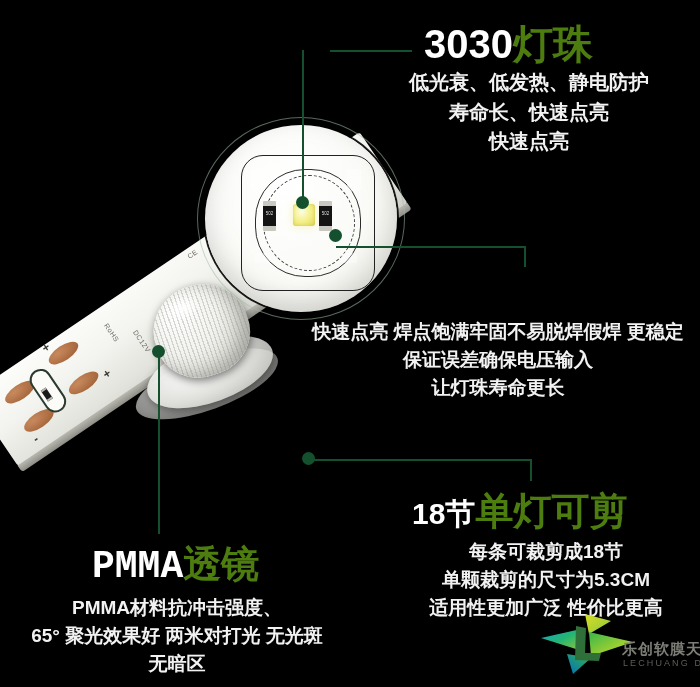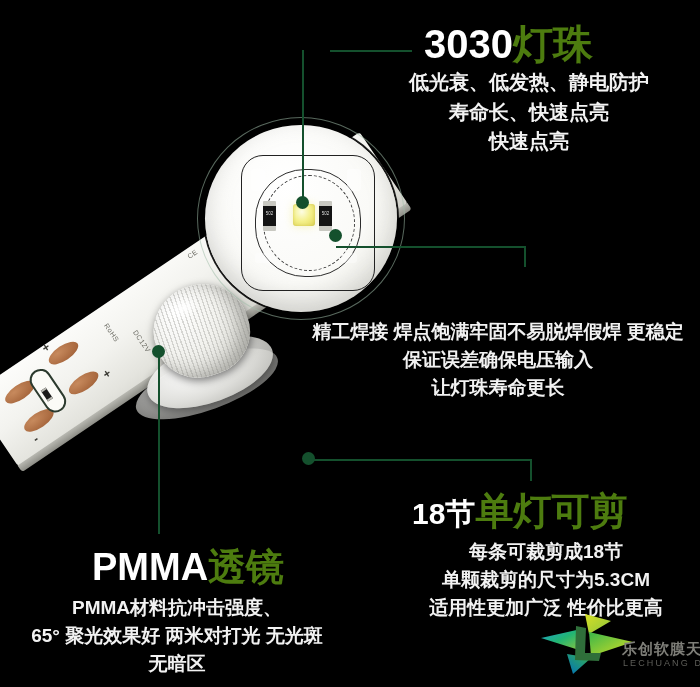--- a/index.html
+++ b/index.html
@@ -275,35 +275,35 @@
     <span class="w">3030</span><span class="g">灯珠</span>
   </div>
   <div class="body ta-c" style="left:388px; top:68px; width:282px; font-size:20px;">
     <div>低光衰、低发热、静电防护</div>
     <div>寿命长、快速点亮</div>
     <div>快速点亮</div>
   </div>
   <div class="body ta-l" style="left:388px; top:68px; width:0; height:0; overflow:hidden;"></div>
 
   <div class="body ta-c" style="left:300px; top:318px; width:396px; font-size:19px;">
-    <div>精工焊接 焊点饱满牢固不易脱焊假焊 更稳定</div>
+    <div>快速点亮 焊点饱满牢固不易脱焊假焊 更稳定</div>
     <div>保证误差确保电压输入</div>
     <div>让灯珠寿命更长</div>
   </div>
 
   <div class="hl" style="left:412px; top:492px; font-size:38px;">
     <span class="w" style="font-size:30px;margin-top:48px;">18节</span><span class="g">单灯可剪</span>
   </div>
   <div class="body ta-c" style="left:396px; top:538px; width:300px; font-size:19px;">
     <div>每条可裁剪成18节</div>
     <div>单颗裁剪的尺寸为5.3CM</div>
     <div>适用性更加广泛 性价比更高</div>
   </div>
 
-  <div class="hl" style="left:92px; top:548px; font-size:38px;">
+  <div class="hl" style="left:92px; top:548px; font-size:38px;font-family:Liberation Mono, monospace;">
     <span class="w">PMMA</span><span class="g">透镜</span>
   </div>
   <div class="body ta-c" style="left:8px; top:594px; width:338px; font-size:19px;">
     <div>PMMA材料抗冲击强度、</div>
     <div>65°  聚光效果好 两米对打光 无光斑</div>
     <div>无暗区</div>
   </div>
 
   <div class="logo">
     <svg class="logo-mark" viewBox="0 0 96 62">

